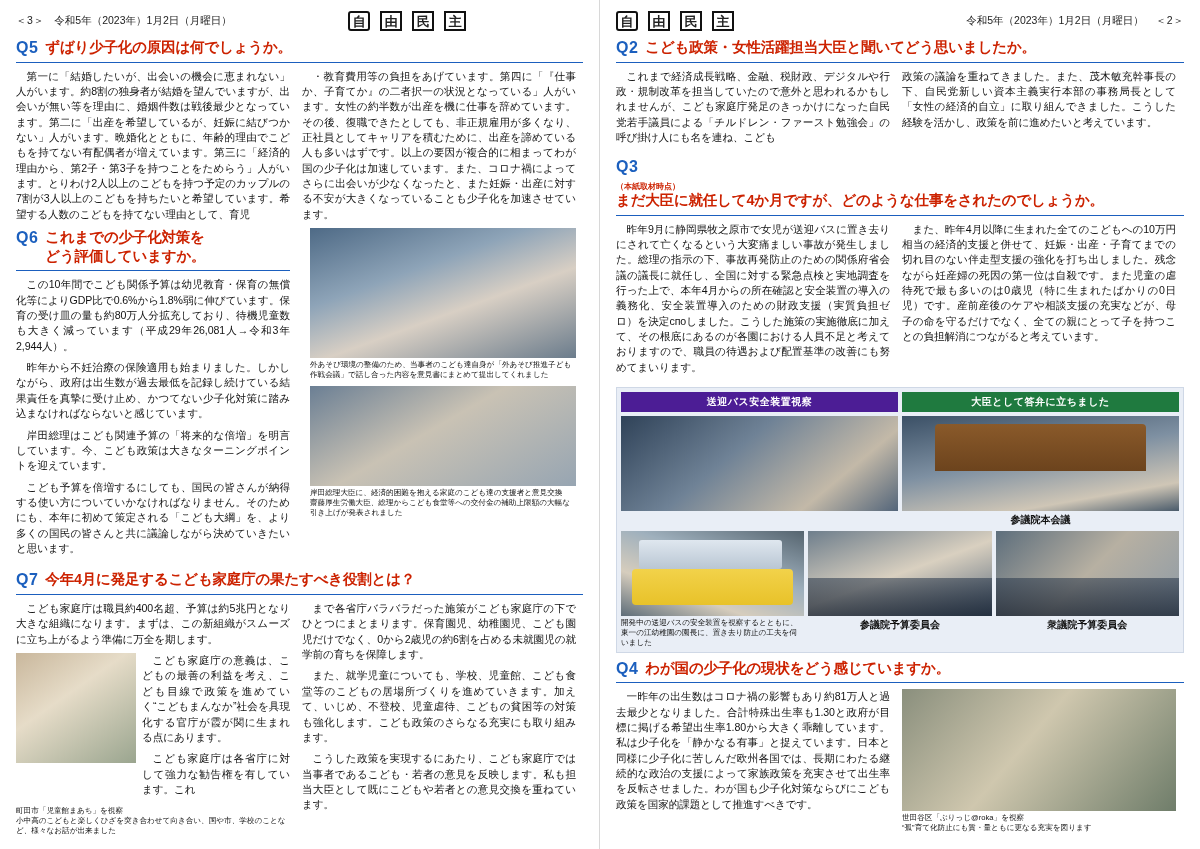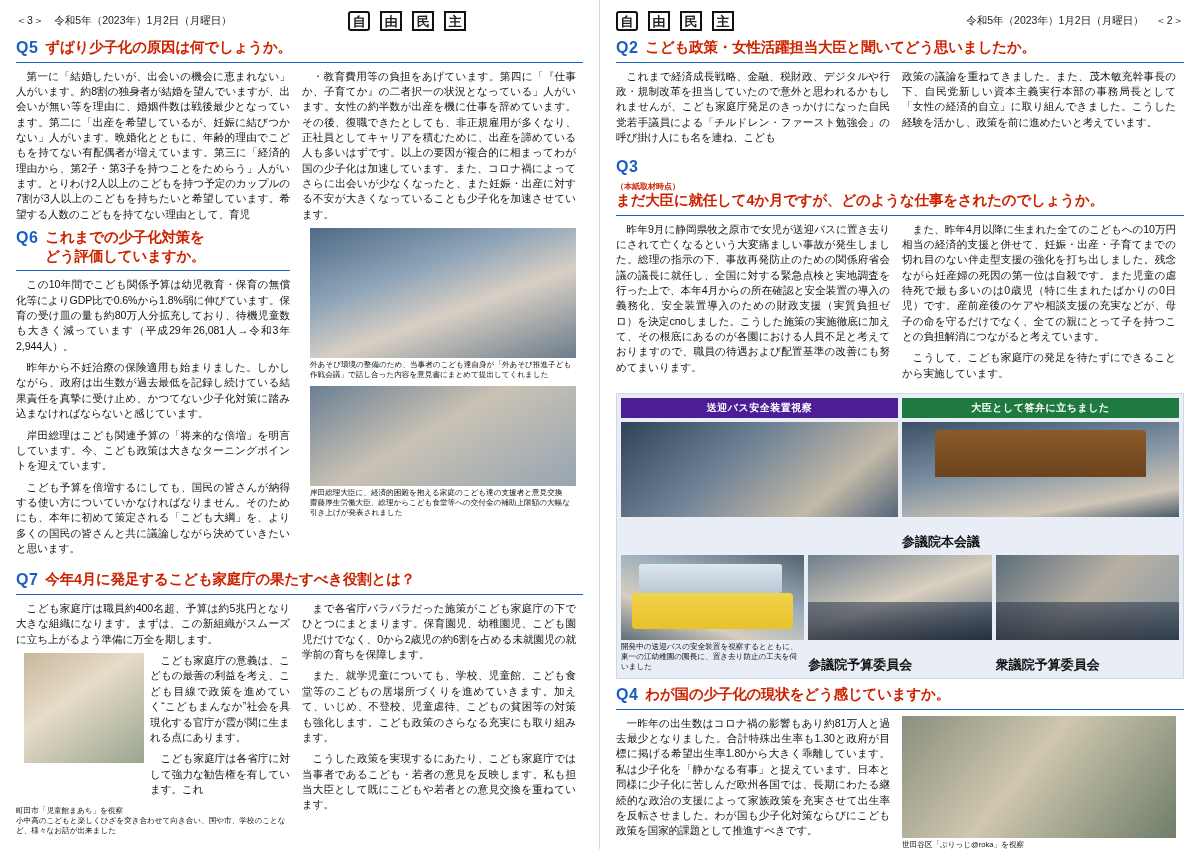--- a/index.html
+++ b/index.html
@@ -63,21 +63,21 @@
   .panel { background:#e9eef6; border:1px solid #cfd8e6; padding:4px; margin-top:6px; }
   .panel-bars { display:flex; gap:4px; }
   .bar {
     flex:1; color:#fff; font-size:10px; font-weight:bold; text-align:center;
     padding:3px 0; letter-spacing:0.5px;
   }
   .bar.blue { background:#4c1d95; }
   .bar.green { background:#1f7a3f; }
   .grid2 { display:flex; gap:4px; margin-top:4px; }
   .gcell { flex:1; }
-  .plabel { font-size:13px; text-align:left; margin-top:16px; font-weight:bold; }
+  .plabel { font-size:10px; text-align:center; margin-top:2px; font-weight:bold; }
 
   
   .ph1 { background:linear-gradient(160deg,#4e6a86 0%,#8ea4b8 35%,#d8cfc4 60%,#6b7c8c 100%); }
   .ph2 { background:linear-gradient(150deg,#6b7f94 0%,#c9c2b4 45%,#97a5b2 100%); }
   .ph3 { background:linear-gradient(140deg,#2f4258 0%,#6f8296 40%,#c3b9a8 75%,#53657a 100%); }
   .ph4 { background:linear-gradient(200deg,#55646f 0%,#9fb0bd 40%,#d6cdbd 70%,#5e6d79 100%); }
   .ph6 { background:linear-gradient(170deg,#3b5066 0%,#7e90a2 45%,#cfc6b6 80%,#4a5b6b 100%); }
   .ph7 { background:linear-gradient(130deg,#8a8f7d 0%,#cfc7ae 45%,#6f7d6a 100%); }
   .ph9 { background:linear-gradient(160deg,#6e7e8c 0%,#d9d0c0 50%,#57687a 100%); }
   .ph10{ background:linear-gradient(145deg,#c9b79c 0%,#e6dcc8 40%,#9aa58f 100%); }
@@ -160,21 +160,21 @@
 
     <div class="qblock" style="margin-top:8px;">
       <span class="qlabel">Q7</span>
       <span class="qtext">今年4月に発足するこども家庭庁の果たすべき役割とは？</span>
     </div>
     <div class="qrule"></div>
 
     <div class="cols">
       <div class="col">
         <p class="body">こども家庭庁は職員約400名超、予算は約5兆円となり大きな組織になります。まずは、この新組織がスムーズに立ち上がるよう準備に万全を期します。</p>
-        <div style="display:flex; gap:6px;margin-left:8px;">
+        <div style="display:flex; gap:6px;">
           <div style="flex:0 0 120px;">
             <div class="photo ph10" style="width:120px;height:110px;"></div>
           </div>
           <div style="flex:1;">
             <p class="body">こども家庭庁の意義は、こどもの最善の利益を考え、こども目線で政策を進めていく“こどもまんなか”社会を具現化する官庁が霞が関に生まれる点にあります。</p>
             <p class="body">こども家庭庁は各省庁に対して強力な勧告権を有しています。これ</p>
           </div>
         </div>
         <div class="cap" style="white-space:pre-line;margin-top:3px;">町田市「児童館まあち」を視察
 小中高のこどもと楽しくひざを突き合わせて向き合い、国や市、学校のことなど、様々なお話が出来ました</div>
@@ -225,21 +225,20 @@
       </span>
     </div>
     <div class="qrule"></div>
 
     <div class="cols">
       <div class="col">
         <p class="body">昨年9月に静岡県牧之原市で女児が送迎バスに置き去りにされて亡くなるという大変痛ましい事故が発生しました。総理の指示の下、事故再発防止のための関係府省会議の議長に就任し、全国に対する緊急点検と実地調査を行った上で、本年4月からの所在確認と安全装置の導入の義務化、安全装置導入のための財政支援（実質負担ゼロ）を決定споしました。こうした施策の実施徹底に加えて、その根底にあるのが各園における人員不足と考えておりますので、職員の待遇および配置基準の改善にも努めてまいります。</p>
       </div>
       <div class="col">
         <p class="body">また、昨年4月以降に生まれた全てのこどもへの10万円相当の経済的支援と併せて、妊娠・出産・子育てまでの切れ目のない伴走型支援の強化を打ち出しました。残念ながら妊産婦の死因の第一位は自殺です。また児童の虐待死で最も多いのは0歳児（特に生まれたばかりの0日児）です。産前産後のケアや相談支援の充実などが、母子の命を守るだけでなく、全ての親にとって子を持つことの負担解消につながると考えています。</p>
-        <p class="body">こうして、こども家庭庁の発足を待たずにできることから実施しています。</p>
       </div>
     </div>
 
     <div class="panel">
       <div class="panel-bars">
         <div class="bar blue">送迎バス安全装置視察</div>
         <div class="bar green">大臣として答弁に立ちました</div>
       </div>
 
       <div class="grid2">

